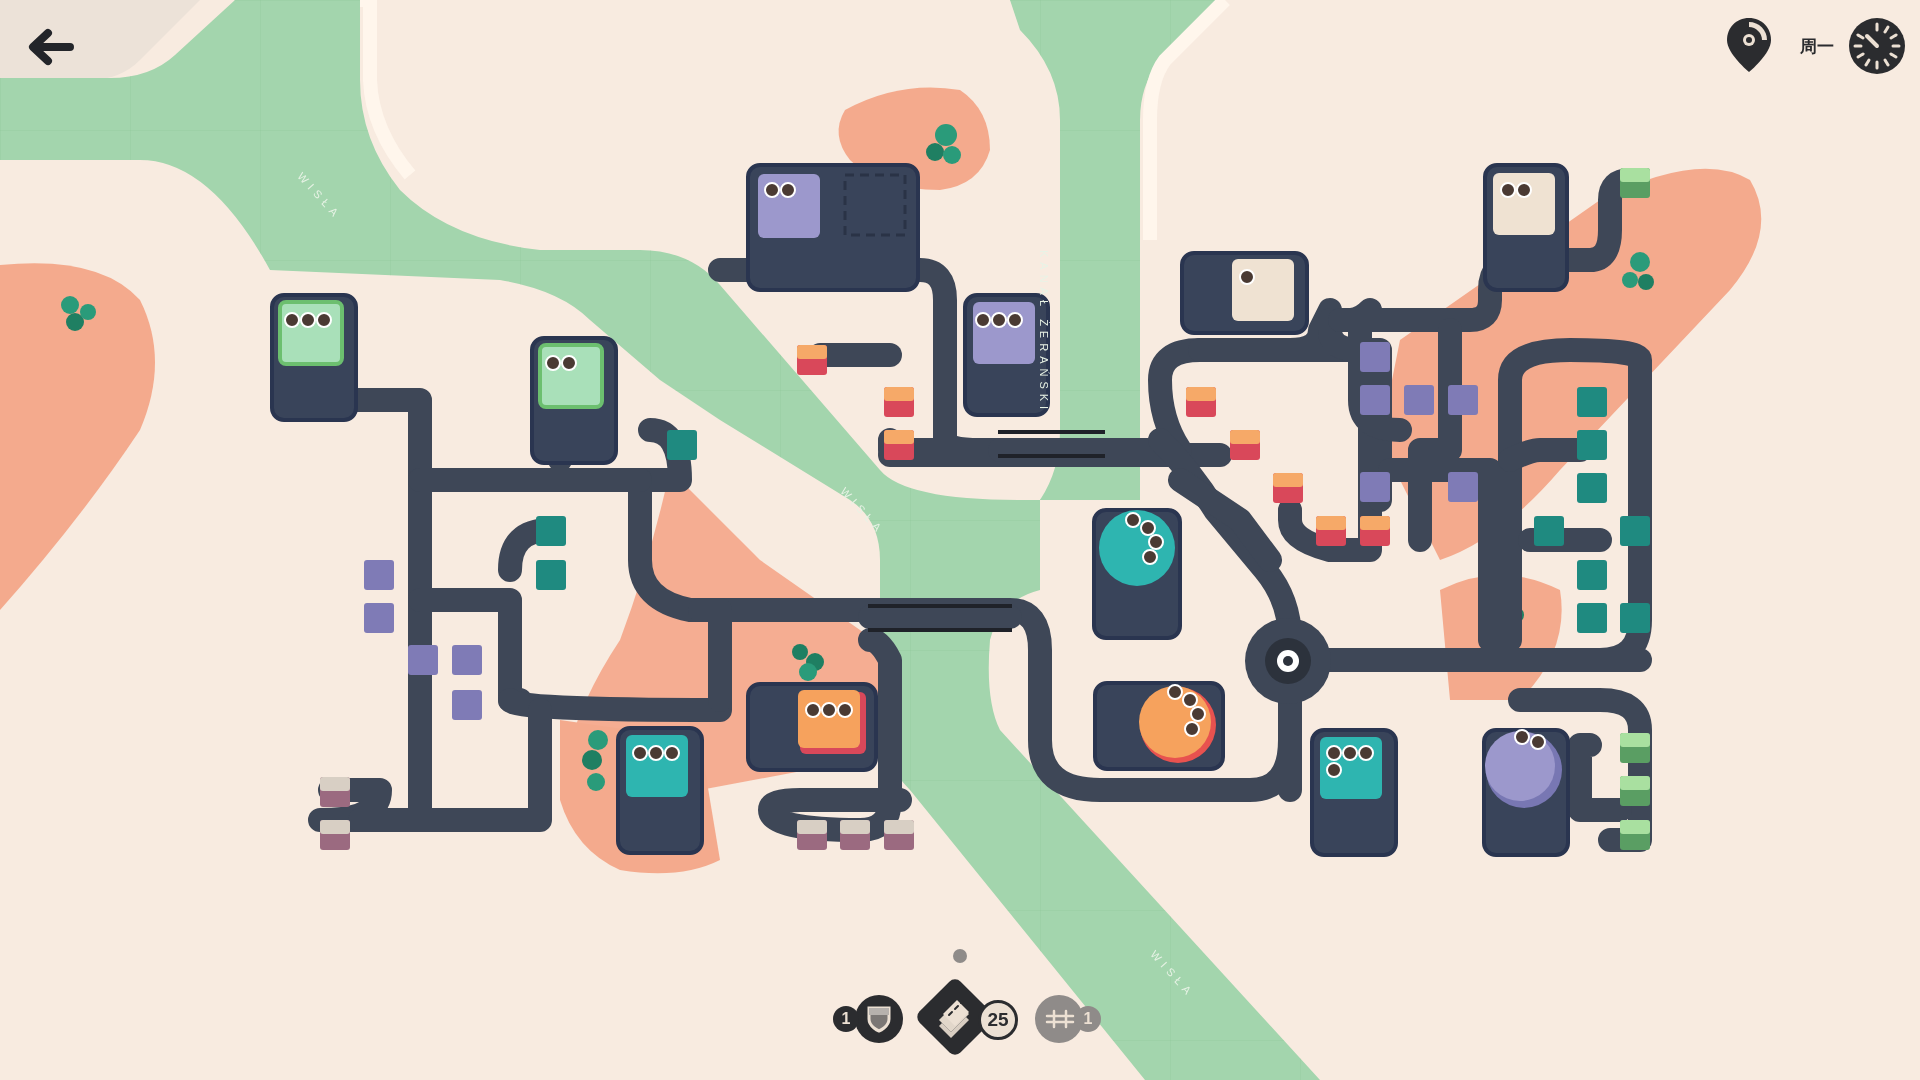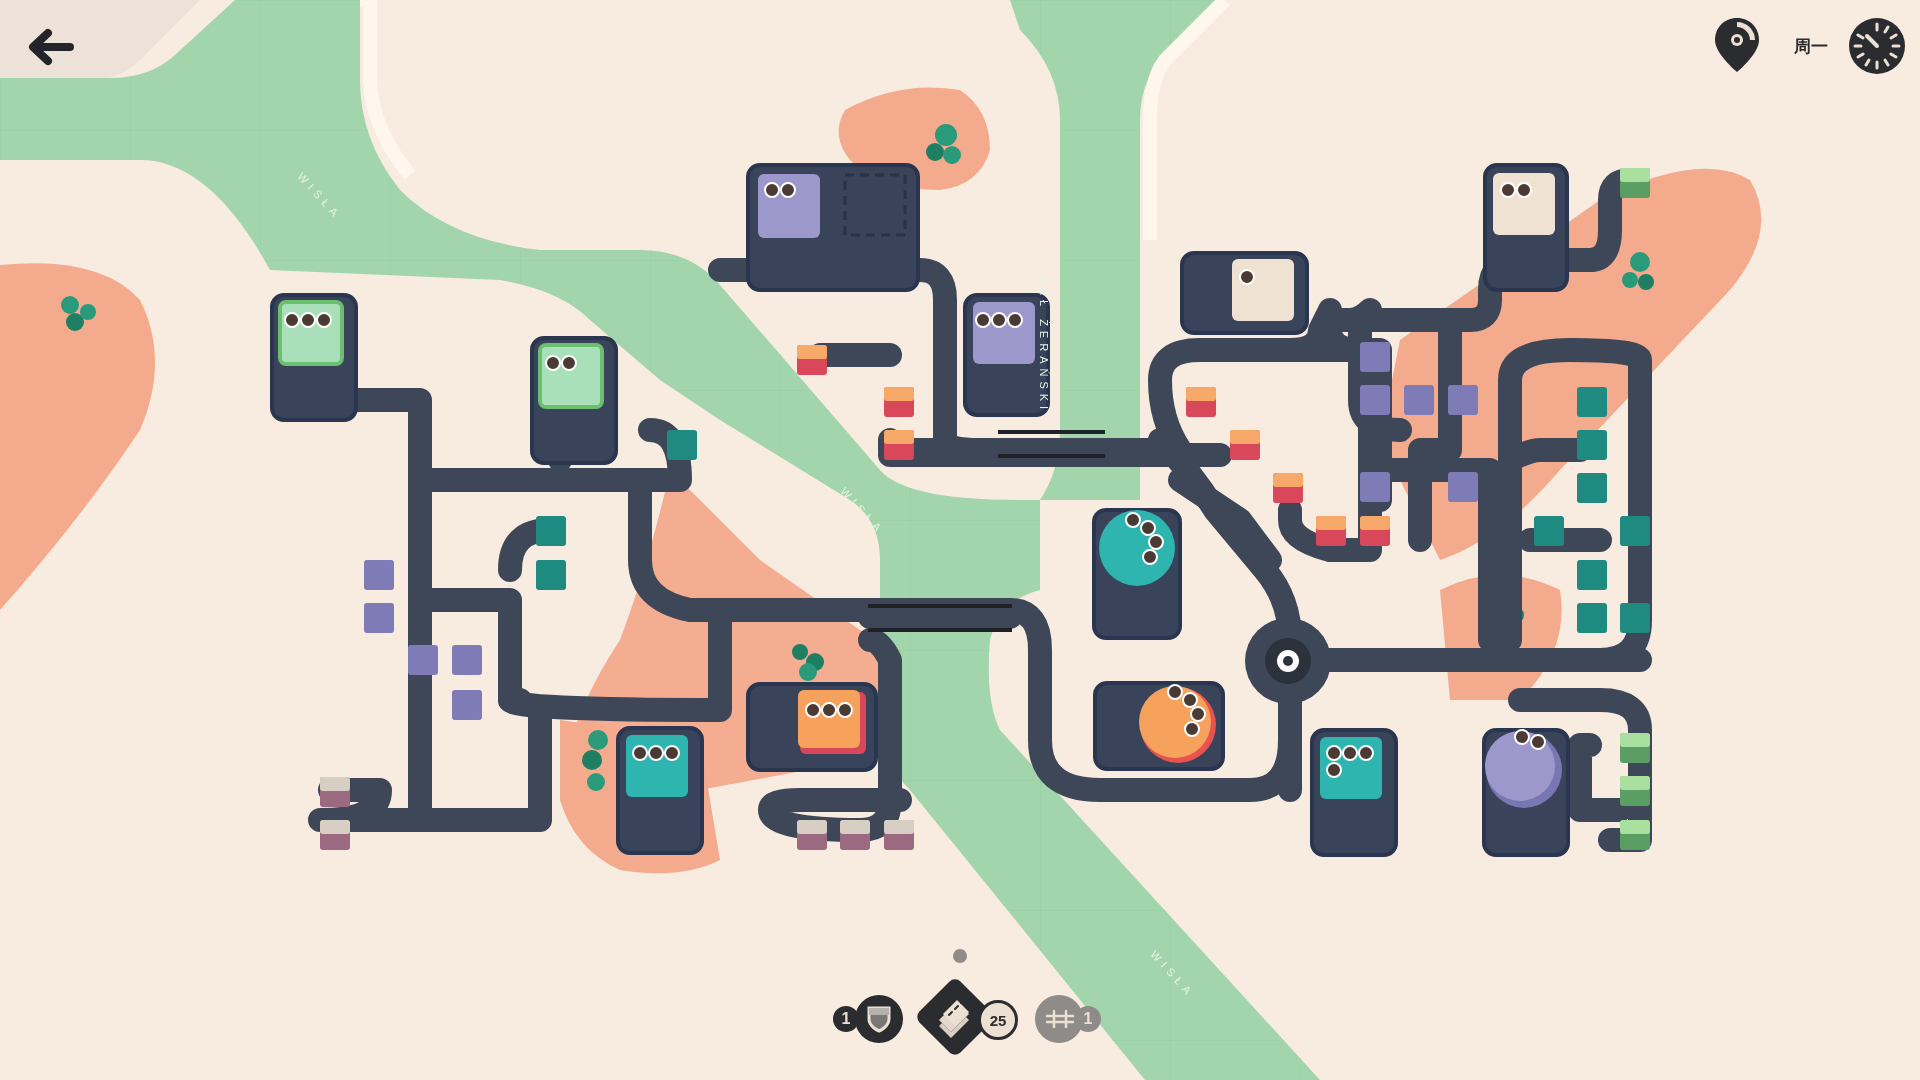--- a/index.html
+++ b/index.html
@@ -1,20 +1,20 @@
 <!DOCTYPE html>
 <html><head>
 <meta charset="utf-8">
 <style>
   html,body{margin:0;padding:0;}
   body{width:1920px;height:1080px;overflow:hidden;background:#f8ebe0;font-family:"DejaVu Sans",sans-serif;position:relative;}
   #map{position:absolute;left:0;top:0;width:1920px;height:1080px;}
   .hud{position:absolute;}
   .back-btn{left:22px;top:24px;width:60px;height:50px;cursor:pointer;}
-  .top-right{right:14px;top:16px;display:flex;align-items:center;gap:20px;}
+  .top-right{right:14px;top:16px;display:flex;align-items:center;gap:14px;}
   .day-label{font-size:17px;font-weight:bold;color:#2a2b2e;}
   .toolbar{left:0;top:940px;width:1920px;height:120px;}
   .tb-item{position:absolute;}
   .count-badge{position:absolute;border-radius:50%;display:flex;align-items:center;justify-content:center;font-weight:bold;font-family:"Liberation Sans",sans-serif;}
   .river-label{position:absolute;color:#e8f3e6;font-size:11px;letter-spacing:5px;font-family:"Liberation Sans",sans-serif;white-space:nowrap;}
 </style>
 </head>
 <body>
 
 <svg id="map" viewBox="0 0 1920 1080" xmlns="http://www.w3.org/2000/svg">
@@ -339,21 +339,21 @@
     <div style="position:absolute;left:8px;top:8px;width:58px;height:58px;background:#2b2c2f;transform:rotate(45deg);border-radius:8px;"></div>
     <svg style="position:absolute;left:17px;top:18px;" width="40" height="42" viewBox="0 0 40 42">
       <g fill="#ece0d3">
         <path d="M4 28 L22 10 L34 22 L16 40 Z" opacity="0.9"></path>
         <path d="M4 22 L22 4 L34 16 L16 34 Z" fill="#2b2c2f"></path>
         <path d="M4 22 L22 4 L34 16 L16 34 Z" stroke="#ece0d3" stroke-width="0" fill="#ece0d3" opacity="0.95"></path>
         <path d="M8 16 L22 2 L34 14 L20 28 Z"></path>
       </g>
       <path d="M14 17 L17 14 M20 11 L23 8 M26 5 L28 3" stroke="#2b2c2f" stroke-width="2" stroke-linecap="round"></path>
     </svg>
-    <div class="count-badge" style="left:60px;top:20px;width:34px;height:34px;background:#ece0d3;border:3px solid #2b2c2f;color:#2b2c2f;font-size:15px;">
+    <div class="count-badge" style="left:60px;top:20px;width:34px;height:34px;background:#ece0d3;border:3px solid #2b2c2f;color:#2b2c2f;font-size:19px;">
       <span>25</span>
     </div>
   </div>
 
   <div class="tb-item" style="left:1035px;top:55px;width:70px;height:50px;">
     <div style="position:absolute;left:0;top:0;width:48px;height:48px;border-radius:50%;background:#8f8b89;"></div>
     <svg style="position:absolute;left:10px;top:14px;" width="30" height="20" viewBox="0 0 30 20">
       <g stroke="#ece0d3" stroke-width="2.5" stroke-linecap="round">
         <line x1="2" y1="7" x2="28" y2="7"></line>
           <line x1="2" y1="13" x2="28" y2="13"></line>

